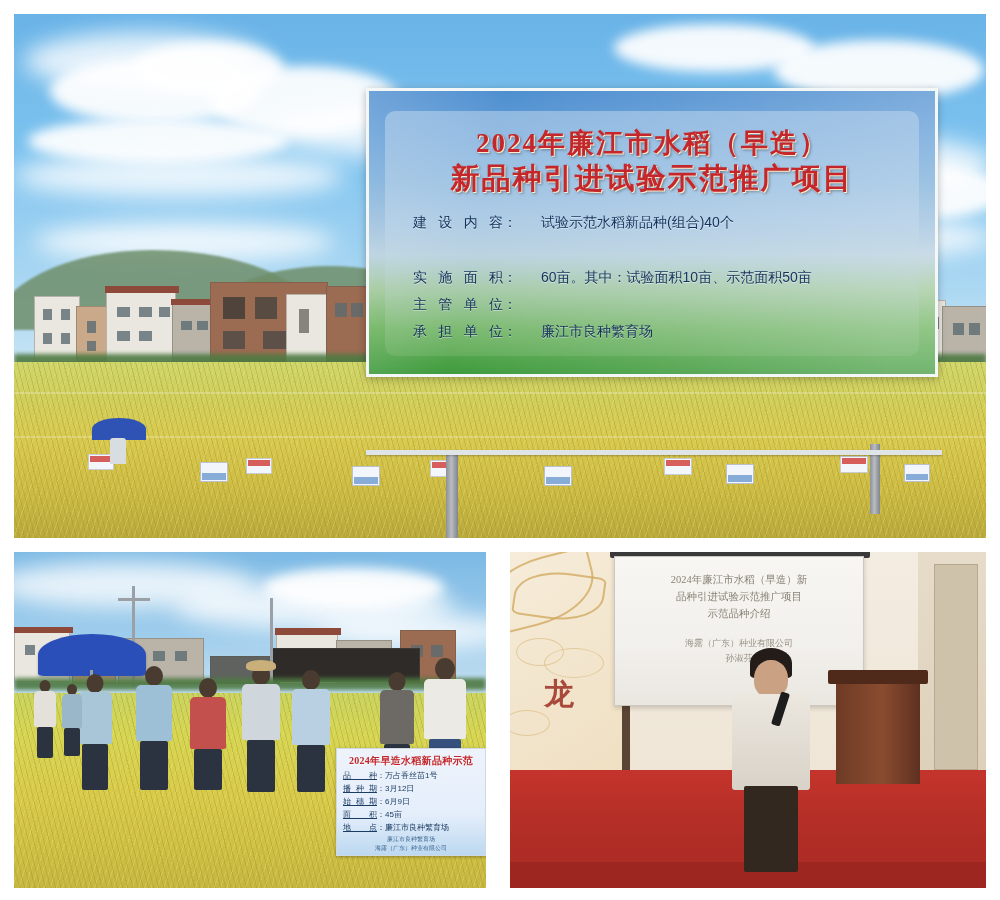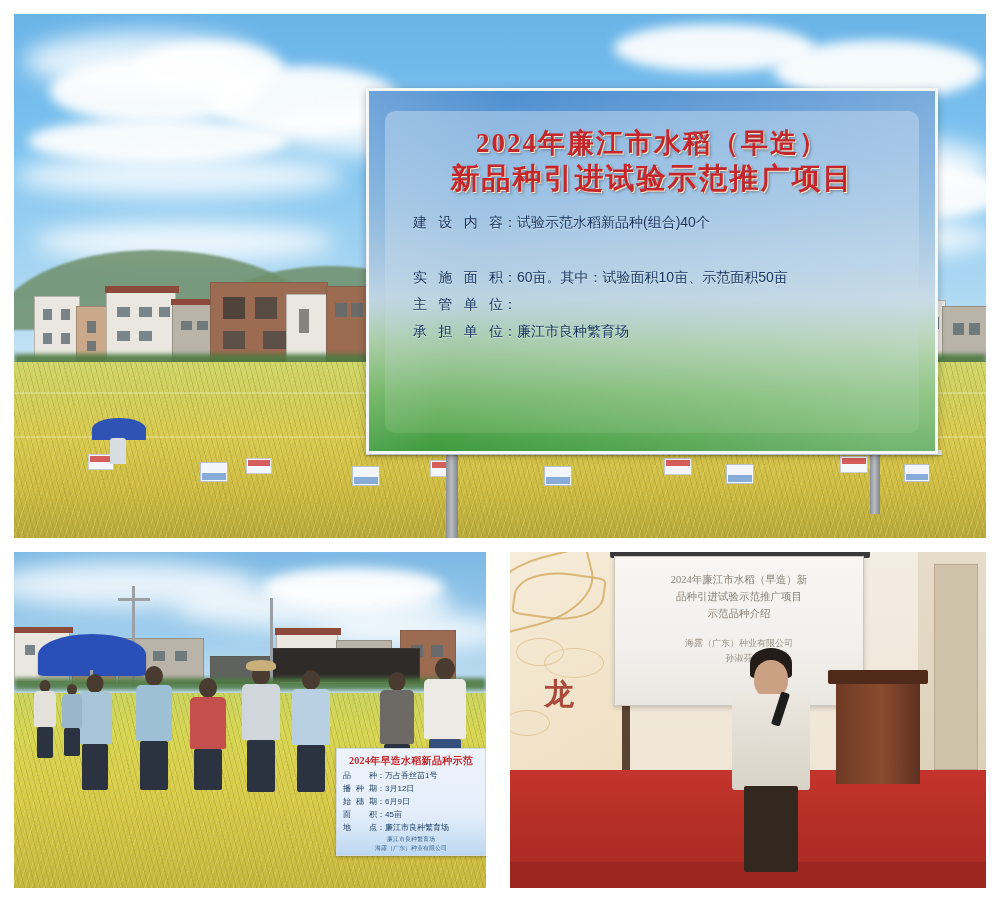--- a/index.html
+++ b/index.html
@@ -40,42 +40,42 @@
 
   .plot-sign{position:absolute;background:#f2f5fa;border:1px solid #b9c2cc;box-sizing:border-box;}
   .plot-sign.red{background:#f3f6fa;border-color:#c8ccd2;}
   .plot-sign .bar{position:absolute;left:1px;right:1px;top:1px;height:40%;background:#cf3a33;opacity:.8;}
   .plot-sign .bar2{position:absolute;left:1px;right:1px;bottom:1px;height:38%;background:#2f6fba;opacity:.55;}
 
   .umbrella{position:absolute;background:#2f52b5;border-radius:50% 50% 0 0;}
   .person-sm{position:absolute;background:#d8dde2;border-radius:3px 3px 0 0;}
 
   
-  #banner{position:absolute;left:352px;top:74px;width:572px;height:366px;
+  #banner{position:absolute;left:352px;top:74px;width:572px;height:289px;
           background:linear-gradient(180deg,#4f8fd0 0%,#5f9bd6 14%,#79add9 32%,#9dc0dd 48%,#b6cfdf 58%,#9fc79a 70%,#6bb25c 84%,#3f9b3e 100%);
           border:3px solid #f4f7f8;box-shadow:0 2px 8px rgba(0,0,0,.28);box-sizing:border-box;}
   .banner-sheen{position:absolute;left:0;top:0;right:0;height:100%;
     background:linear-gradient(102deg,rgba(255,255,255,.18) 0%,rgba(255,255,255,0) 22%,rgba(255,255,255,.12) 58%,rgba(255,255,255,.26) 92%);}
   .banner-inner{position:absolute;left:16px;top:20px;right:16px;bottom:18px;
     background:linear-gradient(180deg,rgba(190,214,236,.55) 0%,rgba(200,220,238,.48) 45%,rgba(190,215,210,.30) 72%,rgba(180,215,170,.18) 100%);
     border-radius:10px;}
   .banner-title{position:absolute;left:0;right:0;text-align:center;
     font-family:"Liberation Serif","DejaVu Serif",serif;font-weight:bold;
     color:#c4262c;font-size:27px;letter-spacing:2px;line-height:1.22;
     text-shadow:1px 1px 0 #ffe9c8, 2px 2px 3px rgba(0,0,0,.35);}
   #banner-title-1{top:36px;}
   #banner-title-2{top:70px;font-size:29px;}
   .banner-body{position:absolute;left:44px;right:20px;top:118px;
     color:#14325c;font-size:14px;line-height:1.95;
     font-family:"Liberation Sans","DejaVu Sans",sans-serif;
     text-shadow:0 1px 0 rgba(255,255,255,.45);white-space:nowrap;}
   .bl{display:flex;}
   .bl .lbl{width:90px;flex:0 0 90px;text-align:justify;text-align-last:justify;}
   .bl .colon{flex:0 0 12px;}
-  .bl .val{flex:1 1 auto;}
+  .bl .val{flex:1 1 auto;margin-left:24px;}
   .bl.indent .lbl{visibility:hidden;}
   .post{position:absolute;background:linear-gradient(90deg,#8d9198,#b9bcc0 45%,#7f858c);}
   .frame-bar{position:absolute;background:#dfe4e6;height:5px;box-shadow:0 1px 2px rgba(0,0,0,.25);}
 
   
   #photo-bl{left:14px;top:552px;width:472px;height:336px;}
   .bl-sky{position:absolute;left:0;top:0;width:100%;height:46%;
     background:linear-gradient(#7cb9e4 0%,#9fcdec 55%,#cfe5f3 100%);}
   .bl-field{position:absolute;left:0;bottom:0;width:100%;height:58%;
     background:linear-gradient(#c8d35e 0%,#d6d552 22%,#d9c948 55%,#c6b63f 100%);}
@@ -88,21 +88,21 @@
 
   
   #field-sign{position:absolute;left:322px;top:196px;width:150px;height:108px;
     background:linear-gradient(180deg,#eef3fb 0%,#e4eefb 62%,#bcd8f0 100%);
     border:1px solid #cfd9e4;box-shadow:0 1px 3px rgba(0,0,0,.3);box-sizing:border-box;overflow:hidden;}
   #field-sign .fs-title{margin:5px 4px 2px;text-align:center;color:#c1262b;
     font-family:"Liberation Serif","DejaVu Serif",serif;font-weight:bold;font-size:10px;
     text-shadow:0 1px 0 rgba(255,255,255,.8);letter-spacing:.3px;}
   #field-sign .fs-rows{margin:0 6px;color:#1b3c63;font-size:8px;line-height:1.62;}
   #field-sign .fs-row{display:flex;}
-  #field-sign .fs-row .k{width:34px;flex:0 0 34px;text-align:justify;text-align-last:justify;}
+  #field-sign .fs-row .k{width:34px;flex:0 0 34px;text-align:justify;text-align-last:justify;text-decoration:underline;}
   #field-sign .fs-row .c{flex:0 0 6px;}
   #field-sign .fs-foot{position:absolute;left:0;right:0;bottom:2px;text-align:center;
     color:#24507f;font-size:6px;line-height:1.5;opacity:.85;}
 
   
   #photo-br{left:510px;top:552px;width:476px;height:336px;background:#efe7da;}
   .wall{position:absolute;left:0;top:0;width:100%;height:100%;
     background:linear-gradient(180deg,#f3ece1 0%,#efe6d7 62%,#e6dbc9 100%);}
   .mural{position:absolute;left:0;top:0;width:120px;height:230px;
     background:linear-gradient(150deg,#f6ecd9 0%,#f2e4cb 60%,#efe0c2 100%);overflow:hidden;}

